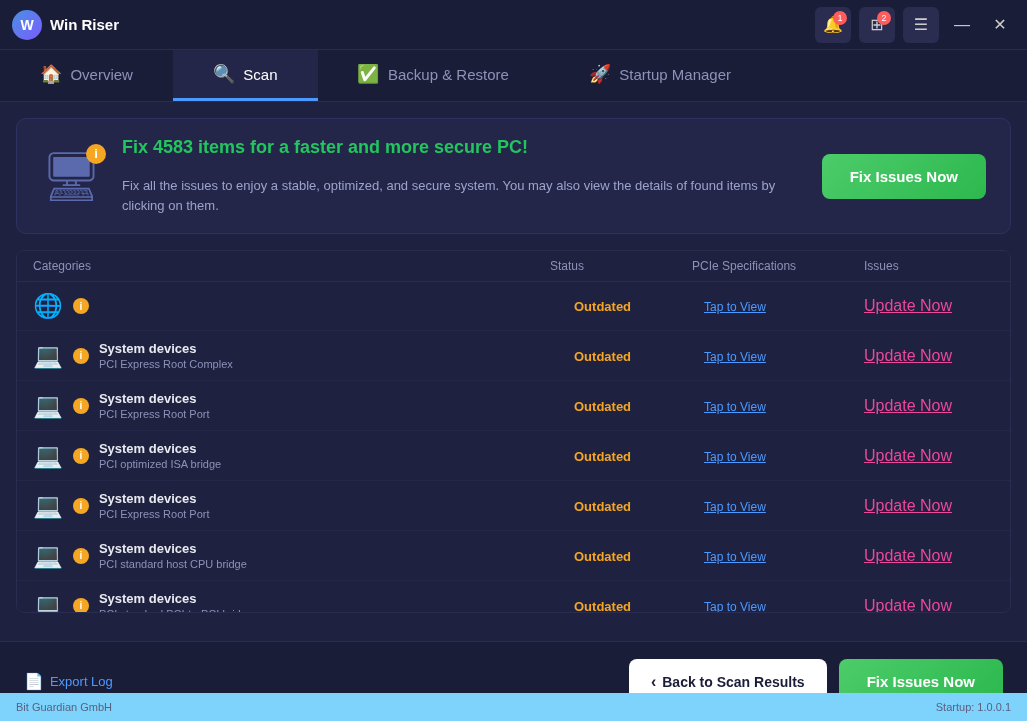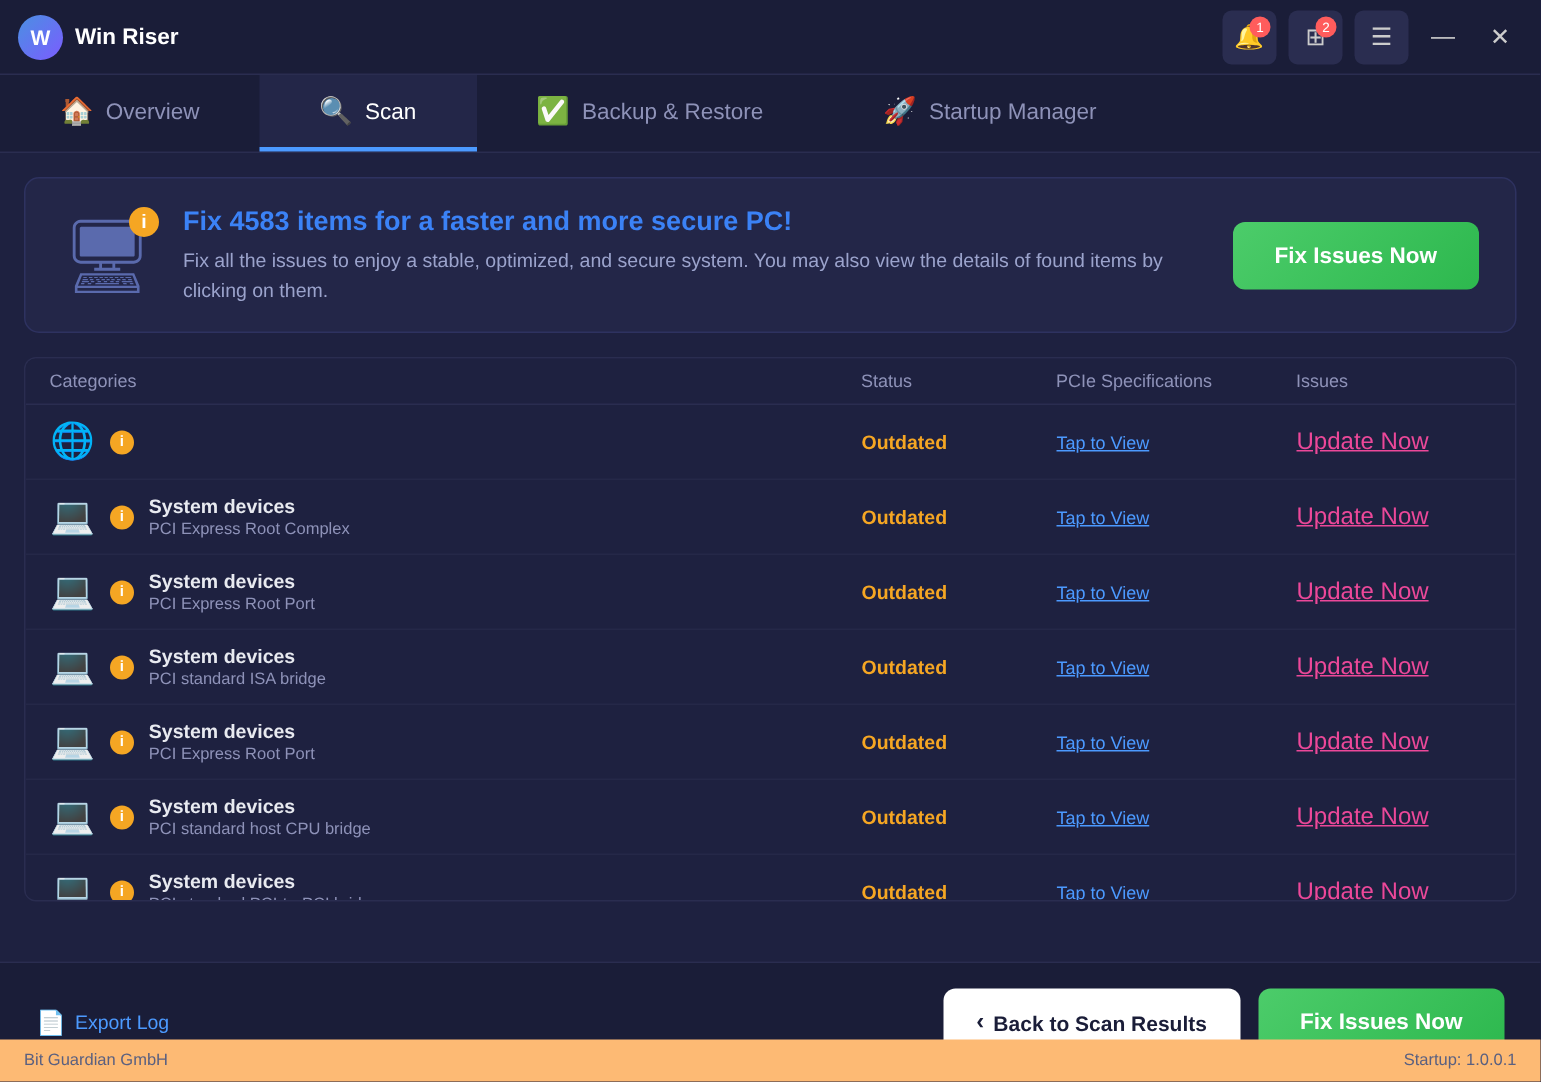--- a/index.html
+++ b/index.html
@@ -103,22 +103,22 @@
     .info-badge {
       position: absolute; top: -4px; right: -4px;
       width: 20px; height: 20px;
       background: #f5a623;
       border-radius: 50%;
       display: flex; align-items: center; justify-content: center;
       font-weight: bold; font-size: 13px; color: #fff;
     }
     .banner-text { flex: 1; }
     .banner-title {
-      font-size: 18px; font-weight: 700; color: #3b82f6;
-      margin-bottom: 6px;
+      font-size: 18px; font-weight: 700; color: #22c55e;
+      margin-bottom: 18px;
     }
     .banner-subtitle { font-size: 13px; color: #9ba3cc; line-height: 1.5; }
     .fix-btn {
       background: linear-gradient(135deg, #4ccc6a, #2db84e);
       color: #fff;
       border: none; border-radius: 8px;
       padding: 14px 28px;
       font-size: 15px; font-weight: 700;
       cursor: pointer; white-space: nowrap;
       flex-shrink: 0;
@@ -131,20 +131,21 @@
       overflow: hidden;
       border: 1px solid #2a2d50;
     }
     #table-header {
       display: grid;
       grid-template-columns: 1fr 130px 160px 130px;
       background: #1e2140;
       padding: 8px 16px;
       font-size: 12px; color: #8e92b8;
       border-bottom: 1px solid #2a2d50;
+      gap: 12px;
     }
     #table-body {
       height: 330px;
       overflow-y: auto;
       background: #1e2140;
     }
     #table-body::-webkit-scrollbar { width: 8px; }
     #table-body::-webkit-scrollbar-track { background: #1a1d38; }
     #table-body::-webkit-scrollbar-thumb { background: #3a3d60; border-radius: 4px; }
     .table-row {
@@ -203,21 +204,21 @@
       color: #1a1d38;
       border: none; border-radius: 8px;
       padding: 14px 22px;
       font-size: 14px; font-weight: 600;
       cursor: pointer;
     }
     .back-arrow { font-size: 16px; }
     #bottom-bar {
       position: absolute; bottom: 0; left: 0; right: 0;
       height: 28px;
-      background: #fdba74;
+      background: #7dd3fc;
       display: flex; align-items: center;
       padding: 0 16px;
       font-size: 11px; color: #5a6080;
       justify-content: space-between;
     }
   </style>
 </head>
 <body>
 
 <div id="titlebar">
@@ -332,21 +333,21 @@
       <div class="col-center">
         <span class="update-now">Update Now</span>
       </div>
     </div>
       <div class="table-row">
       <div class="row-category">
         <span class="cat-icon">💻</span>
         <div class="cat-info-badge">i</div>
         <div>
           <div class="cat-name">System devices</div>
-          <div class="cat-sub">PCI standard ISA bridge</div>
+          <div class="cat-sub">PCI optimized ISA bridge</div>
         </div>
       </div>
       <div class="col-center">
         <span class="status-outdated">Outdated</span>
       </div>
       <div class="col-center">
         <span class="tap-view">Tap to View</span>
       </div>
       <div class="col-center">
         <span class="update-now">Update Now</span>

